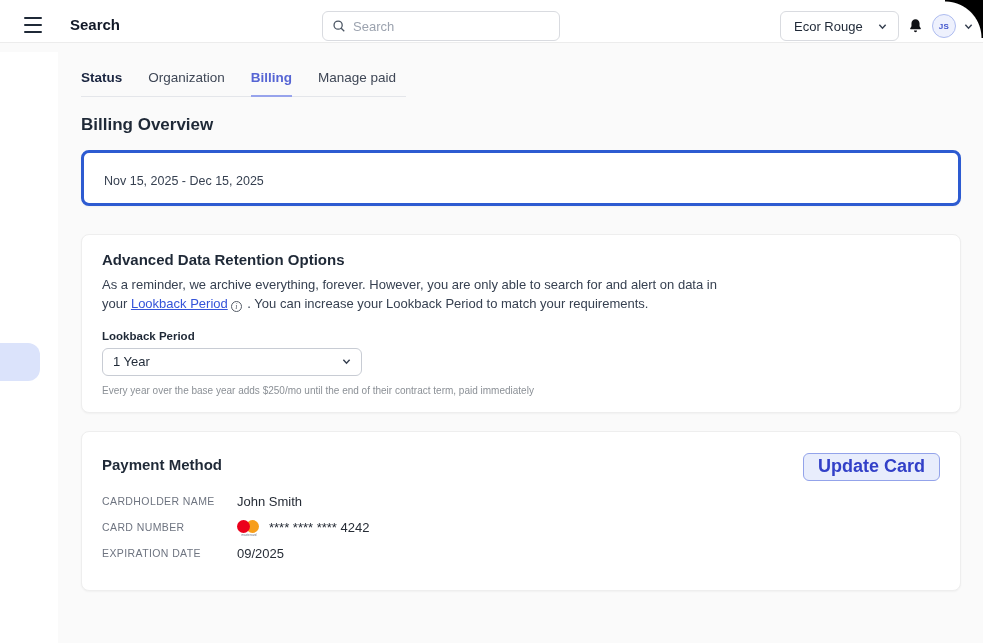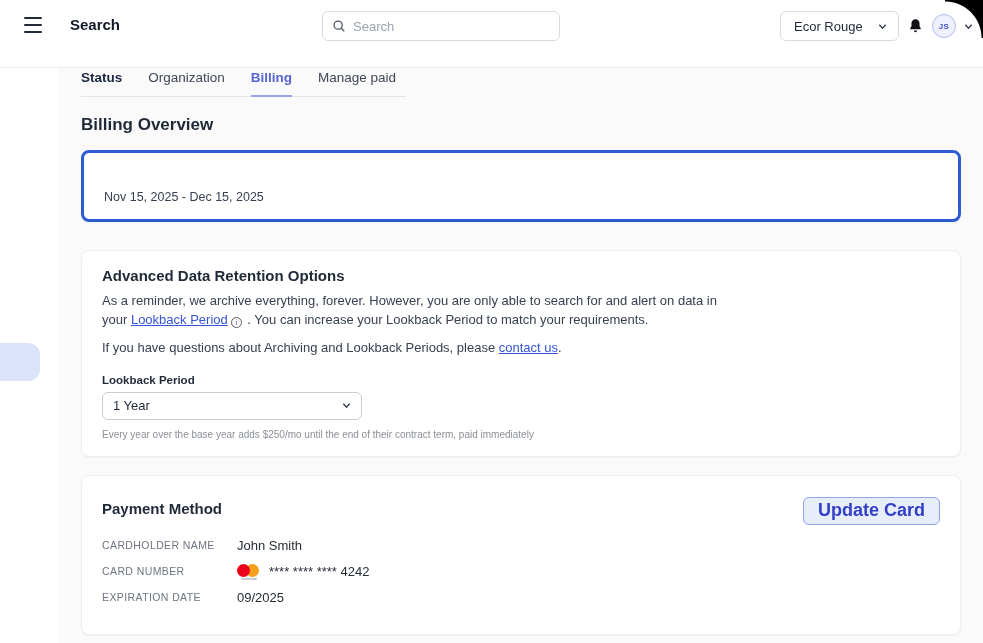--- a/index.html
+++ b/index.html
@@ -1,20 +1,20 @@
 <!DOCTYPE html>
 <html><head>
 <meta charset="utf-8">
 <style>
   * { margin:0; padding:0; box-sizing:border-box; }
   html,body { width:983px; height:643px; overflow:hidden; background:#fafafa;
     font-family:"Liberation Sans", sans-serif; color:#1f2937; }
 
   
-  .header { position:absolute; top:0; left:0; width:983px; height:68px;
+  .header { position:absolute; top:0; left:0; width:983px; height:43px;
     background:#fff; border-bottom:1px solid #ececec; z-index:10; }
   .menu-btn { position:absolute; left:24px; top:17px; width:18px; height:16px;
     display:flex; flex-direction:column; justify-content:space-between; cursor:pointer; }
   .menu-btn span { display:block; height:2px; background:#1f2937; border-radius:1px; }
   .app-title { position:absolute; left:70px; top:16px; font-size:15px; font-weight:bold; color:#111827; }
   .search-wrap { position:absolute; left:322px; top:11px; width:238px; height:30px;
     border:1px solid #d9dbe0; border-radius:6px; background:#fff; display:flex; align-items:center; padding:0 9px; }
   .search-wrap svg { flex:0 0 auto; }
   .search-wrap input { border:none; outline:none; flex:1; margin-left:7px; font-size:13px;
     font-family:"Liberation Sans", sans-serif; color:#374151; background:transparent; }
@@ -45,21 +45,21 @@
     border-bottom:2px solid transparent; margin-bottom:-1px; }
   .tab.first { color:#1a2540; font-weight:bold; }
   .tab.active { color:#5665d4; font-weight:600; border-bottom-color:#97a3ec; }
 
   .page-title { margin-top:18px; font-size:17px; font-weight:bold; color:#1f2937; }
 
   .card { background:#fff; border:1px solid #eeeeee; border-radius:8px;
     box-shadow:0 1px 2px rgba(0,0,0,0.04); width:880px; }
   .cycle-card { margin-top:15px; border:3px solid #2d5bd1; padding:13px 20px 15px 20px; }
   .cycle-title { font-size:15px; font-weight:bold; color:#273142; }
-  .cycle-range { font-size:12.5px; color:#374151; margin-top:24px; }
+  .cycle-range { font-size:12.5px; color:#374151; margin-top:8px; }
 
   .retention-card { margin-top:28px; padding:16px 20px 16px 20px; }
   .section-title { font-size:15px; font-weight:bold; color:#1f2937; }
   .para { font-size:13px; line-height:1.45; color:#374151; margin-top:8px; max-width:640px; }
   .para + .para { margin-top:9px; }
   a.link { color:#3554d9; text-decoration:underline; cursor:pointer; }
   .info-icon { display:inline-flex; align-items:center; justify-content:center; width:11px; height:11px;
     border:1px solid #545b66; border-radius:50%; font-size:8px; color:#545b66; vertical-align:-1px;
     margin:0 2px 0 3px; cursor:pointer; font-family:"Liberation Serif", serif; font-style:italic; }
   .your-plan { margin-top:14px; font-size:13px; font-weight:bold; color:#1f2937; }
@@ -143,21 +143,20 @@
 
   <div class="page-title">Billing Overview</div>
 
   <div class="card cycle-card">
     <div class="cycle-range">Nov 15, 2025 - Dec 15, 2025</div>
   </div>
 
   <div class="card retention-card">
     <div class="section-title">Advanced Data Retention Options</div>
     <div class="para"><span>As a reminder, we archive everything, forever. However, you are only able to search for and alert on data in your </span><a class="link">Lookback Period</a><span class="info-icon">i</span><span> . You can increase your Lookback Period to match your requirements.</span></div>
-    <div class="para"><span>If you have questions about Archiving and Lookback Periods, please </span><a class="link">contact us</a><span>.</span></div>
 
 
     <div class="field-label">Lookback Period</div>
     <div class="select-box">
       <span>1 Year</span>
       <svg class="chev" viewBox="0 0 10 10" fill="none" stroke="#374151" stroke-width="1.6">
           <path d="M1.5 3 L5 6.8 L8.5 3"></path>
         </svg>
     </div>
     <div class="helper">Every year over the base year adds $250/mo until the end of their contract term, paid immediately</div>

